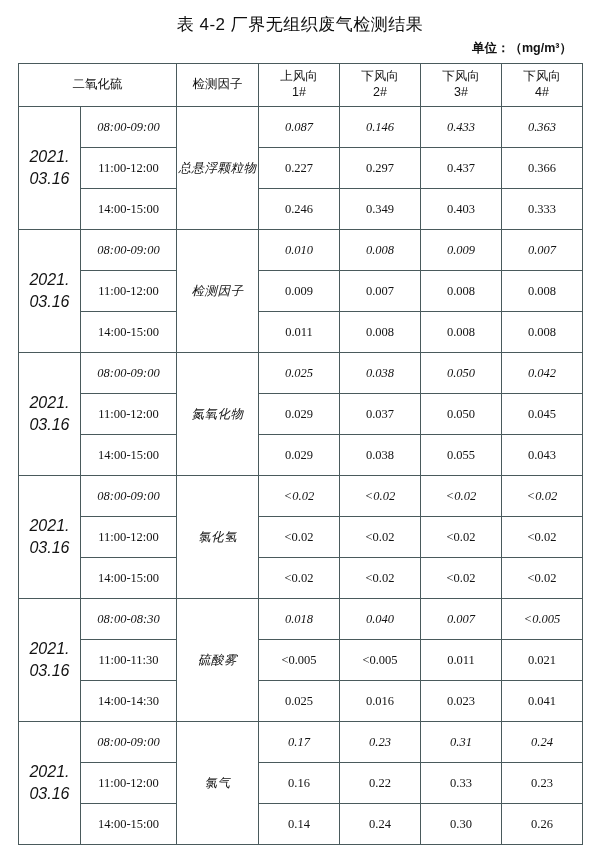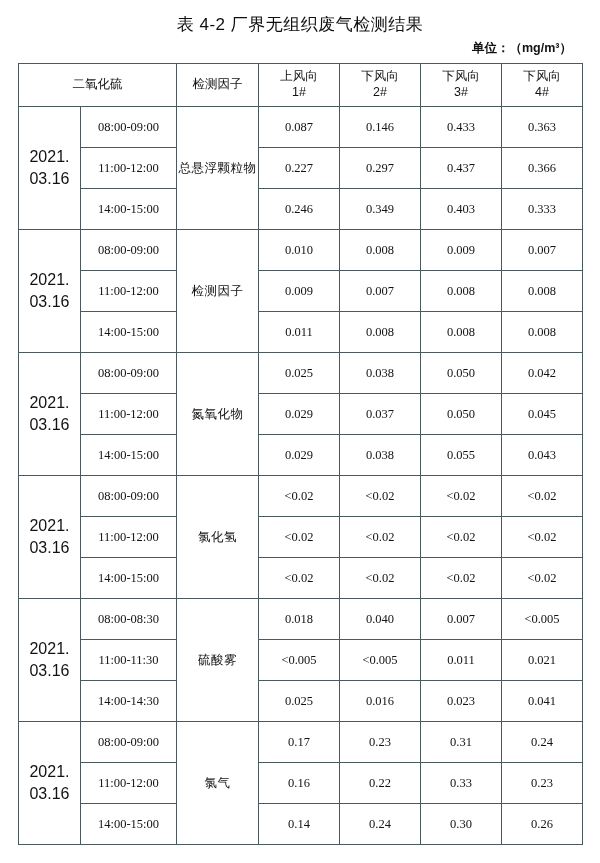--- a/index.html
+++ b/index.html
@@ -79,21 +79,21 @@
   }
   td.time-cell {
     font-family: "Liberation Serif", "DejaVu Serif", serif;
     font-size: 12.5px;
     height: 40px;
   }
   td.val-cell {
     font-family: "Liberation Serif", "DejaVu Serif", serif;
     font-size: 12.5px;
   }
-  .grp-top td { border-top: 1px solid #3e4e50; }
+  .grp-top td { border-top: 1px solid #3e4e50; font-style: italic; }
 </style>
 </head>
 <body>
 
 <div class="page">
 
   <div class="doc-title">表 4-2  厂界无组织废气检测结果</div>
 
   <div class="unit-line">单位：（mg/m³）</div>
 

